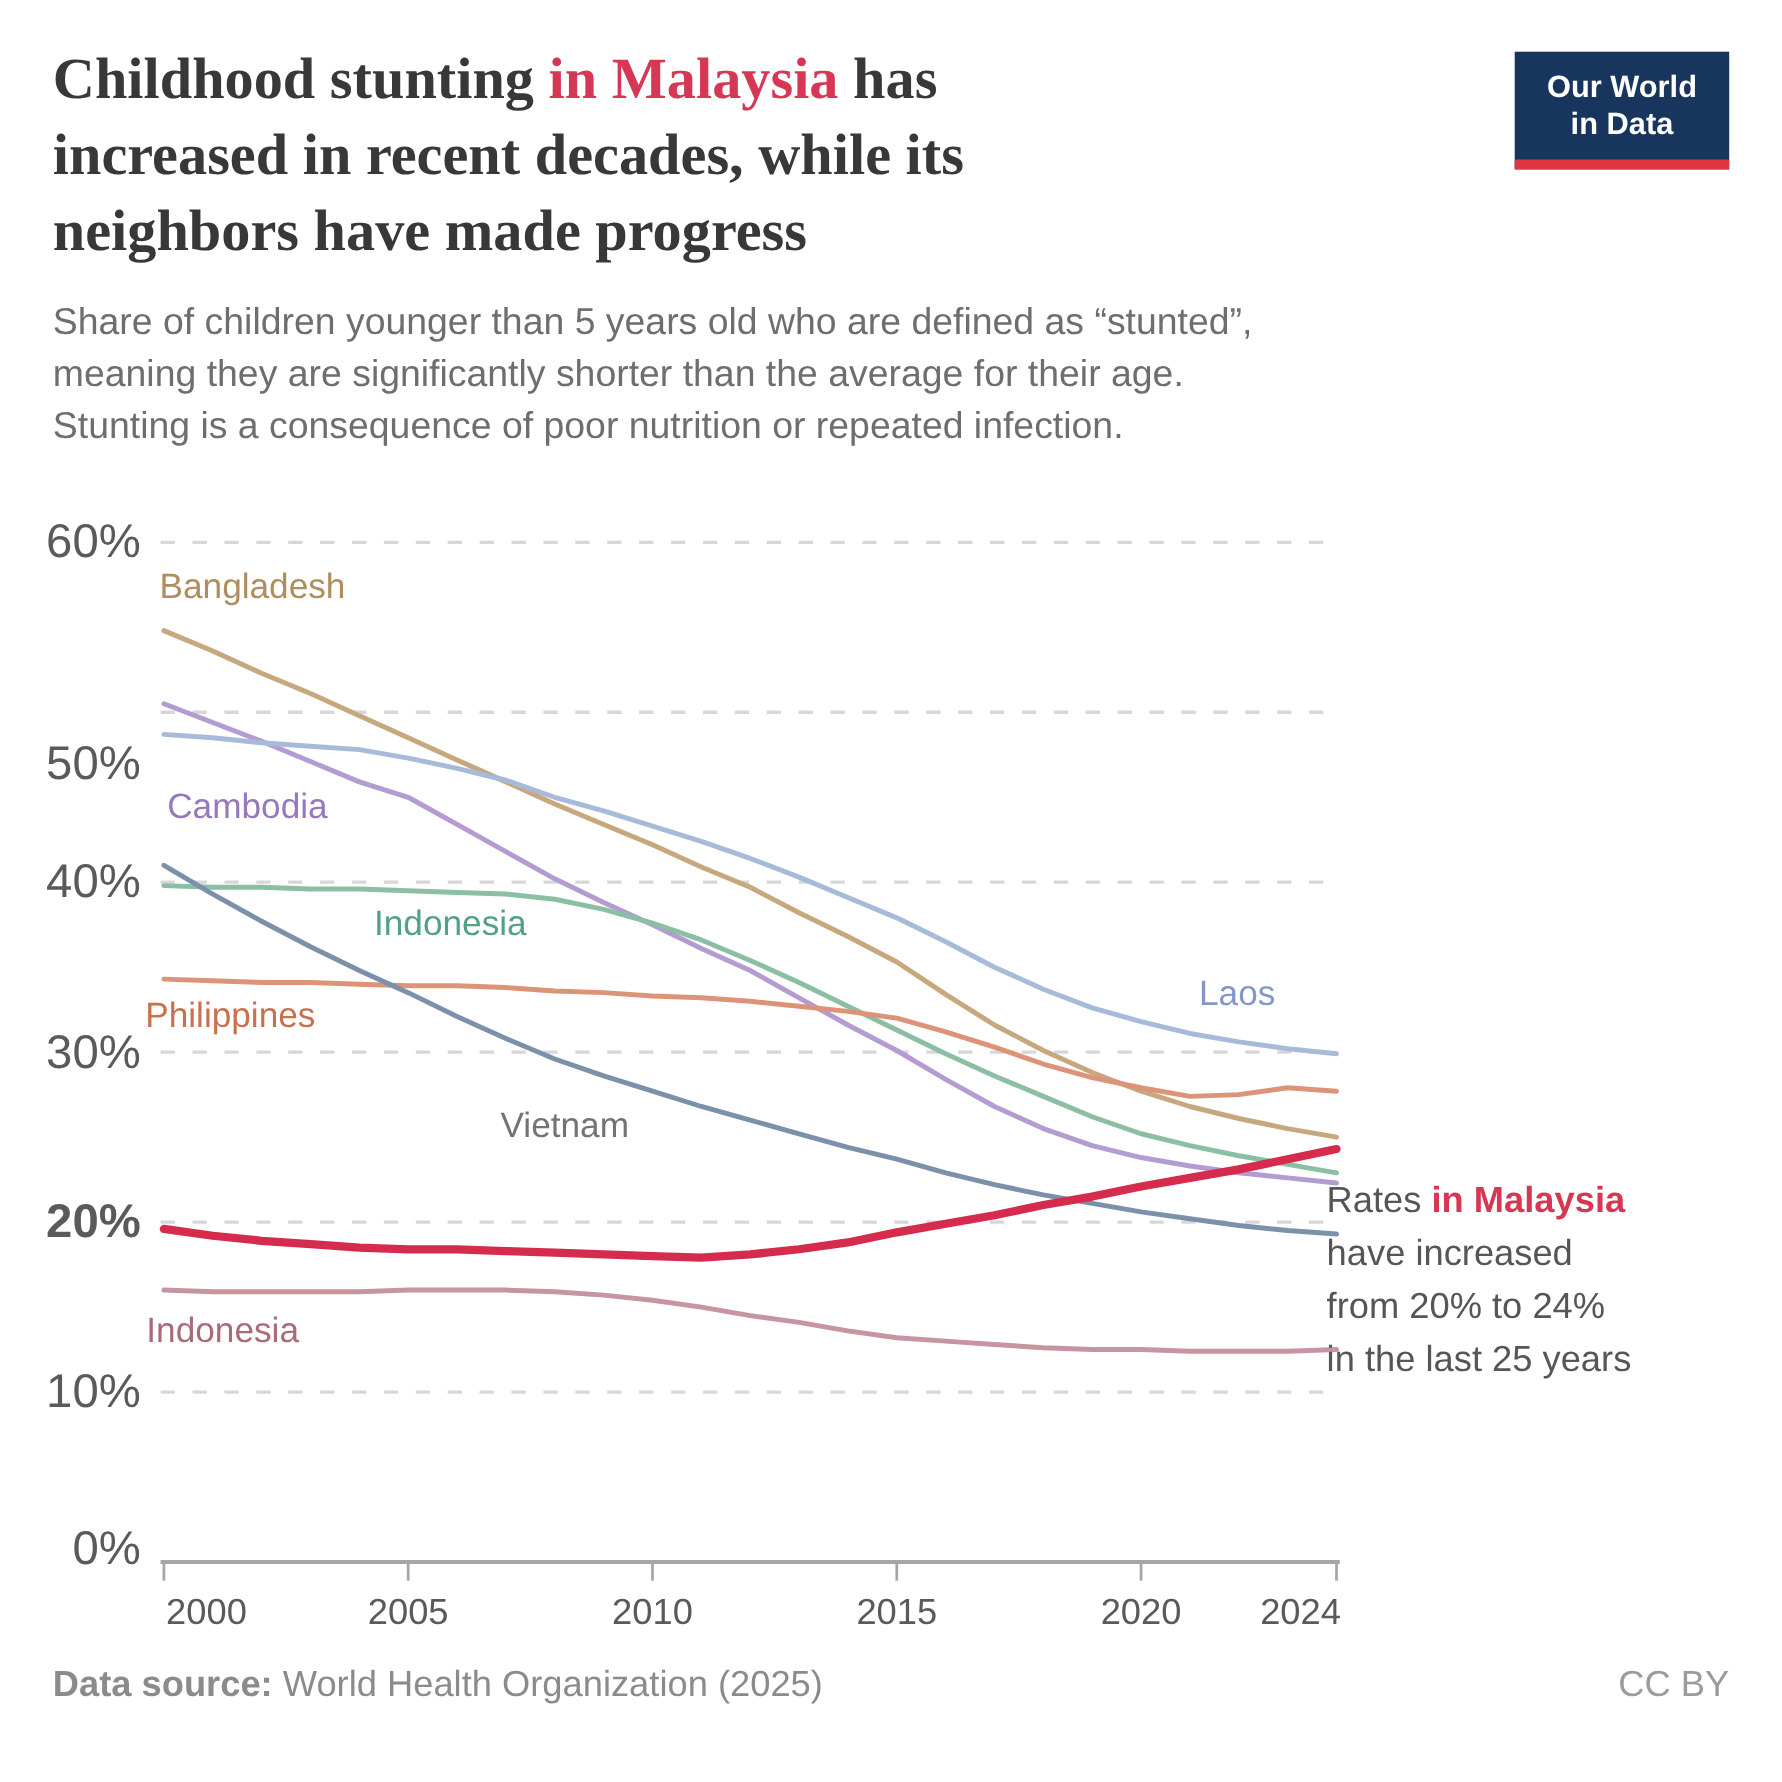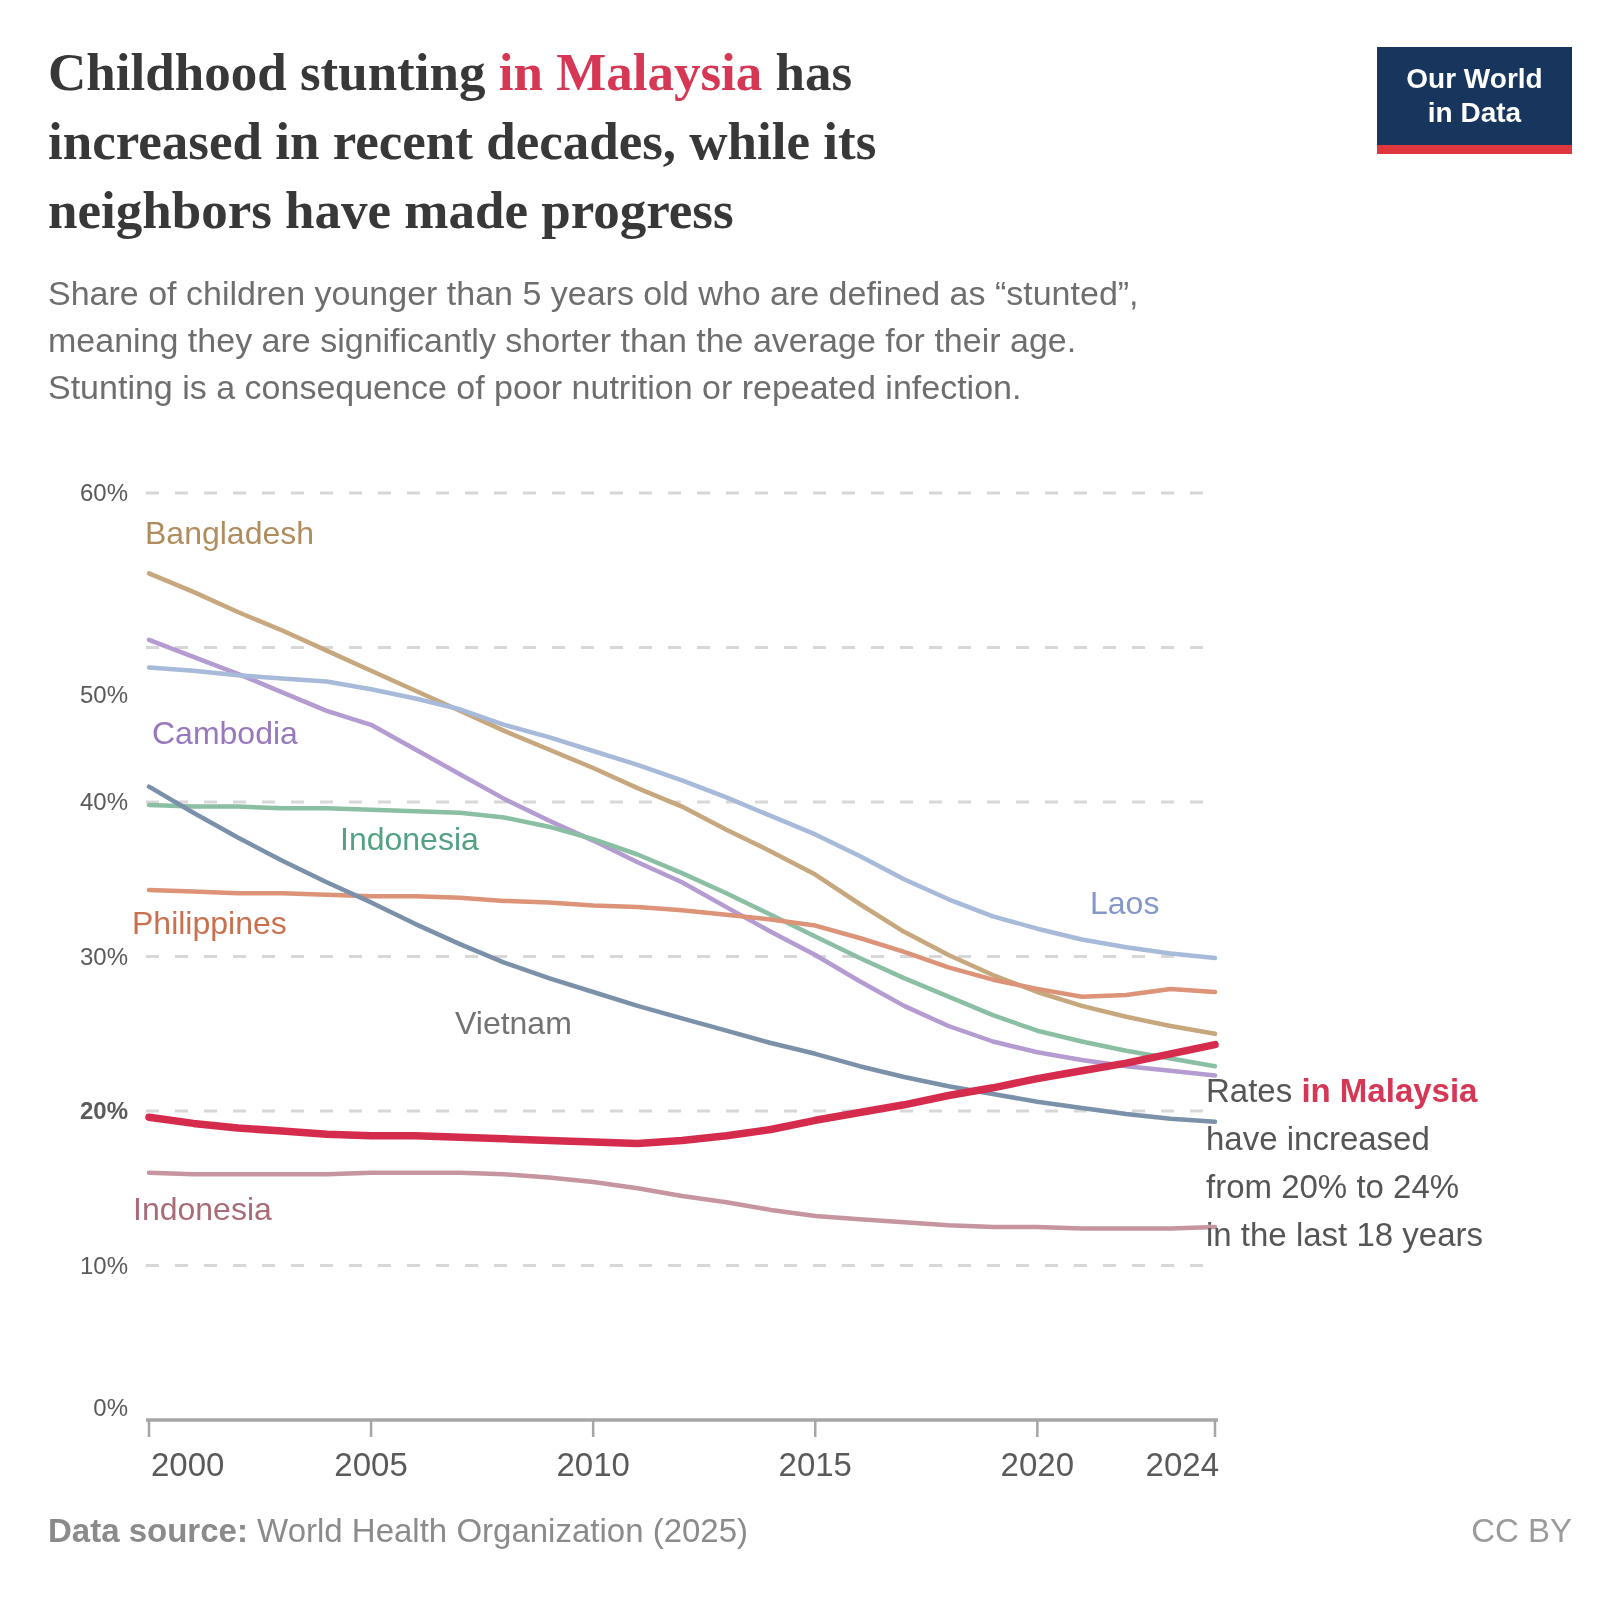--- a/index.html
+++ b/index.html
@@ -20,21 +20,21 @@
   .logo{
     position:absolute;left:1377px;top:47px;width:195px;height:98px;
     background:#18365d;border-bottom:9px solid #e0373f;
     color:#ffffff;font-weight:700;font-size:28px;line-height:34px;
     display:flex;align-items:center;justify-content:center;text-align:center;
   }
   #chart-layer{position:absolute;left:0;top:0;width:1620px;height:1620px}
   #chart-layer svg{position:absolute;left:0;top:0}
   .ylab{
     position:absolute;left:0;width:128px;text-align:right;
-    font-size:24px;color:#5a5a5a;transform:translateY(-50%);
+    font-size:43px;color:#5a5a5a;transform:translateY(-50%);
   }
   .xlab{position:absolute;top:1446px;font-size:33px;color:#5a5a5a;white-space:nowrap}
   .slabel{position:absolute;font-size:32px;white-space:nowrap}
   .note{
     position:absolute;left:1206px;top:1067px;width:360px;
     font-size:33px;line-height:48px;color:#565656;
   }
   .note .red{color:#d63754;font-weight:700}
   .footer{position:absolute;left:48px;top:1512px;font-size:33px;color:#8b8b8b;white-space:nowrap}
   .footer .b{font-weight:700}
@@ -105,19 +105,19 @@
     <div class="slabel" style="left: 340px; top: 821px; color: rgb(82, 161, 131);">Indonesia</div>
     <div class="slabel" style="left: 132px; top: 905px; color: rgb(201, 113, 79);">Philippines</div>
     <div class="slabel" style="left: 455px; top: 1005px; color: #737373;">Vietnam</div>
     <div class="slabel" style="left: 133px; top: 1191px; color: rgb(169, 107, 119);">Indonesia</div>
   </div>
 
 <div class="note">
   <div><span>Rates </span><span class="red">in Malaysia</span></div>
   <div>have increased</div>
   <div>from 20% to 24%</div>
-  <div>in the last 18 years</div>
+  <div>in the last 25 years</div>
 </div>
 
 <div class="footer">
   <span class="b">Data source:</span><span> World Health Organization (2025)</span>
 </div>
 <div class="ccby">CC BY</div>
 
 </body></html>

